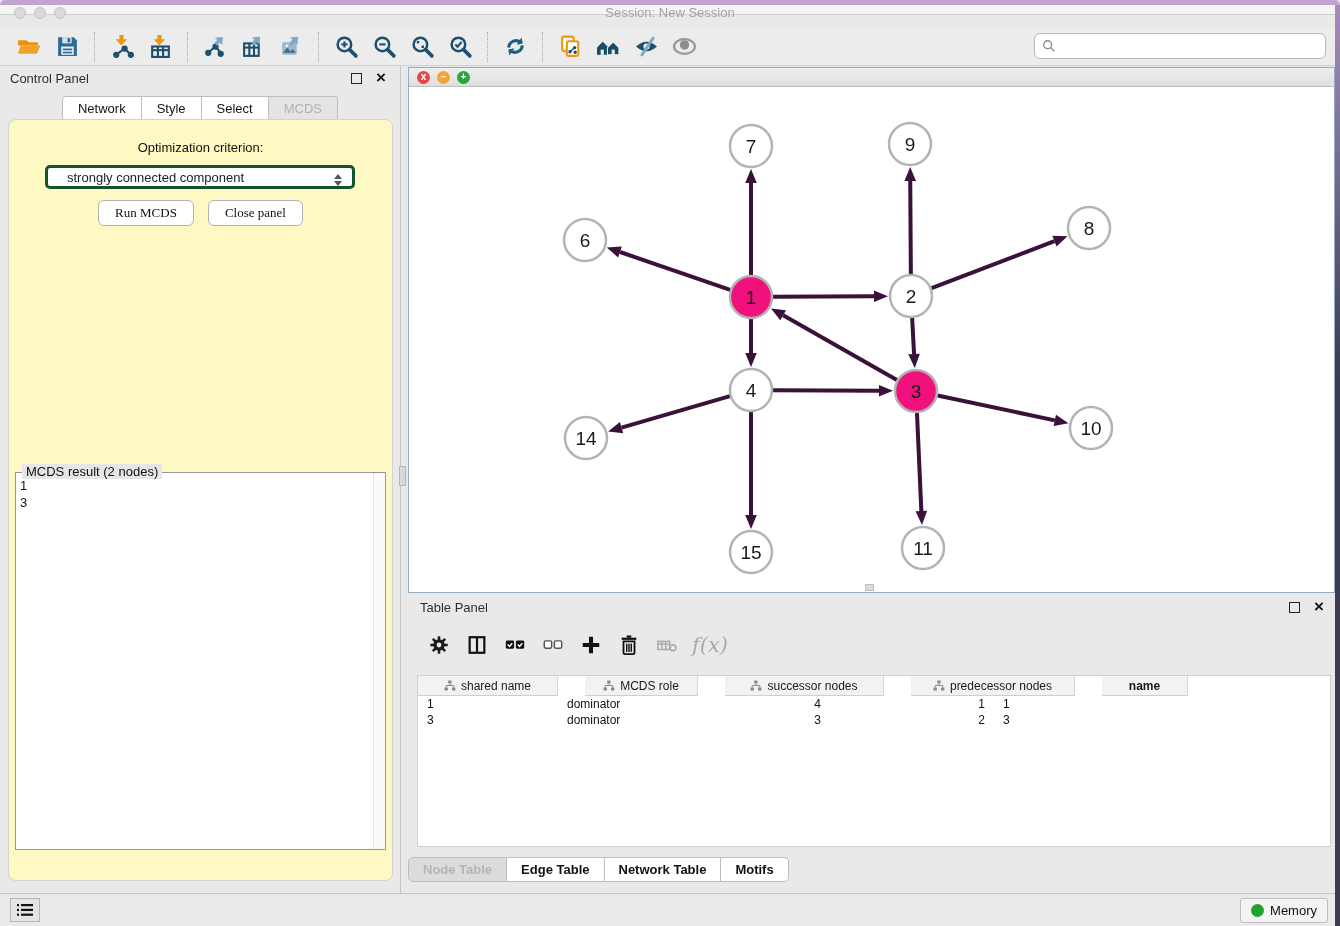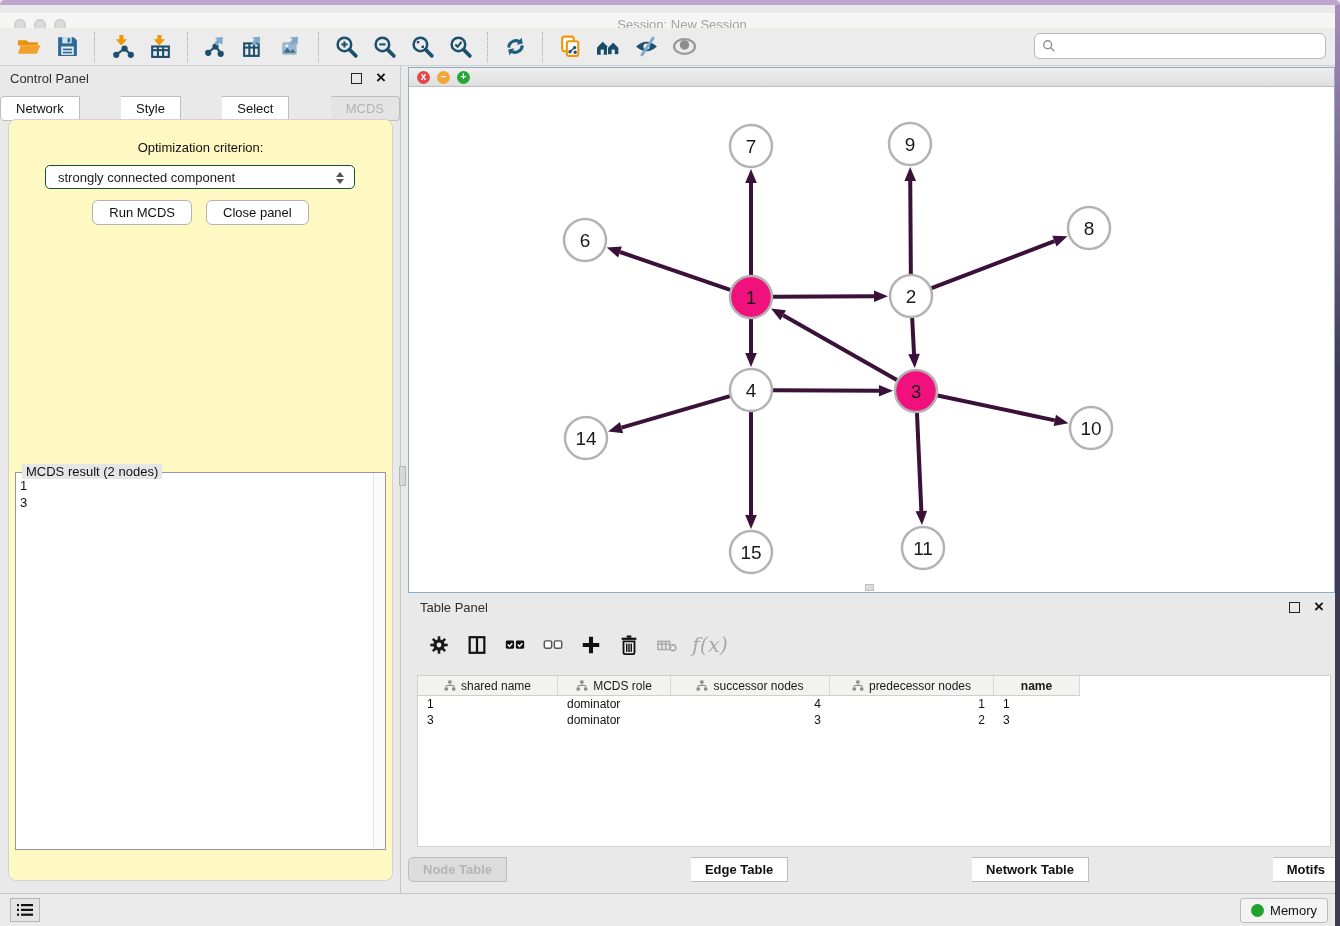--- a/index.html
+++ b/index.html
@@ -4,51 +4,51 @@
 <style>
   * { margin:0; padding:0; box-sizing:border-box; }
   html,body { width:1340px; height:926px; overflow:hidden; }
   body { font-family:"Liberation Sans", sans-serif; background:#e9e9e9; position:relative; color:#222; }
 
   
   .frame-top { position:absolute; left:0; top:0; width:1340px; height:5px; background:#bfa5d0; border-radius:6px 6px 0 0; z-index:50; }
   .frame-right { position:absolute; right:0; top:5px; width:5px; height:921px; background:linear-gradient(#a68cbd,#3f3b52 40%); z-index:50; }
 
   
-  .titlebar { position:absolute; left:0; top:13px; width:1340px; height:26px; background:#f5f5f4; border-bottom:1px solid #cfcfcf;padding-left:12px; }
+  .titlebar { position:absolute; left:0; top:1px; width:1340px; height:14px; background:#f5f5f4; border-bottom:1px solid #cfcfcf; }
   .tl-dot { position:absolute; top:6px; width:12px; height:12px; border-radius:50%; background:#dadada; border:1px solid #c3c3c3; }
   .win-title { position:absolute; top:4px; width:100%; text-align:center; font-size:13px; color:#a2a2a2; }
 
   
   .toolbar { position:absolute; left:0; top:28px; width:1340px; height:38px; background:#ececec; border-bottom:1px solid #d2d2d2; display:flex; align-items:center; padding-left:10px; }
   .tb-btn { width:32px; height:30px; display:flex; align-items:center; justify-content:center; margin:0 3px; }
   .tb-btn svg { width:25px; height:25px; }
   .tb-sep { width:1px; height:30px; border-left:1px dotted #a8a8a8; margin:0 8px; }
   .search-wrap { position:absolute; right:14px; top:5px; width:292px; height:26px; background:#fff; border:1px solid #b9b9b9; border-radius:6px; display:flex; align-items:center; padding-left:7px; }
   .search-wrap input { border:none; outline:none; flex:1; font-size:13px; background:transparent; font-family:"Liberation Sans",sans-serif; }
 
   
   .control-panel { position:absolute; left:0; top:66px; width:401px; height:827px; background:#e9e9e9; border-right:1px solid #c4c4c4; }
   .panel-head { position:absolute; left:0; top:0; width:100%; height:26px; }
   .panel-head .ph-title { position:absolute; left:10px; top:5px; font-size:13px; color:#2f2f2f; }
   .ph-float { position:absolute; top:7px; width:11px; height:11px; border:1.6px solid #222; }
   .ph-close { position:absolute; top:2px; font-size:17px; font-weight:900; color:#111; line-height:20px; }
-  .cp-tabs { position:absolute; left:0; top:30px; width:100%; display:flex; justify-content:space-between; }
+  .cp-tabs { position:absolute; left:0; top:30px; width:100%; display:flex; justify-content:center; }
   .cp-tab { font-size:13px; padding:4px 15px; background:#fff; border:1px solid #bdbdbd; border-left:none; color:#111; }
   .cp-tab:first-child { border-left:1px solid #bdbdbd; border-radius:4px 0 0 4px; }
   .cp-tab.active { background:#e4e4e4; color:#b2b2b2; border-radius:0 4px 4px 0; }
   .cp-body { position:absolute; left:8px; top:53px; width:385px; height:762px; background:#fef9c3; border:1px solid #d2d2d2; border-radius:8px; }
   .opt-label { text-align:center; margin-top:20px; font-size:13px; color:#111; }
-  .criterion { position:absolute; left:36px; top:45px; width:310px; height:24px; background:#fff; border:1px solid #14532d; border-radius:5px; font-size:13px; display:flex; align-items:center; padding-left:12px; }
+  .criterion { position:absolute; left:36px; top:45px; width:310px; height:24px; background:#fff; border:3px solid #14532d; border-radius:5px; font-size:13px; display:flex; align-items:center; padding-left:19px; }
   .stepper { position:absolute; right:8px; top:3px; width:12px; height:18px; display:flex; flex-direction:column; align-items:center; justify-content:center; gap:2px; }
   .stepper i { width:0; height:0; border-left:4px solid transparent; border-right:4px solid transparent; }
   .stepper .up { border-bottom:5px solid #555; }
   .stepper .dn { border-top:5px solid #555; }
   .cp-buttons { position:absolute; left:0; top:80px; width:100%; display:flex; justify-content:center; gap:14px; }
-  .mac-btn { background:#fff; border:1px solid #b3b3b3; border-radius:6px; font-size:13px; padding:4px 16px; font-family:Liberation Sans, sans-serif; color:#111; }
+  .mac-btn { background:#fff; border:1px solid #b3b3b3; border-radius:6px; font-size:13px; padding:4px 16px; font-family:Liberation Serif, serif; color:#111; }
   .result-box { position:absolute; left:6px; top:352px; width:371px; height:378px; border:1px solid #979797; background:#fff; }
   .result-legend { position:absolute; left:6px; top:-9px; background:#e6e6e6; padding:0 4px; font-size:13px; color:#111; }
   .result-text { position:absolute; left:4px; top:4px; font-size:13px; line-height:17px; white-space:pre; color:#111; }
   .result-scroll { position:absolute; right:0; top:0; width:12px; height:100%; background:#fafafa; border-left:1px solid #e3e3e3; }
 
   .splitter-grip { position:absolute; left:399px; top:466px; width:7px; height:20px; background:#d8d8d8; border:1px solid #b5b5b5; z-index:5; }
 
   
   .net-frame { position:absolute; left:408px; top:67px; width:927px; height:526px; background:#fff; border:1px solid #8faec6; }
   .net-titlebar { position:absolute; left:0; top:0; width:100%; height:19px; background:linear-gradient(#efefef,#dedede); border-bottom:1px solid #bdbdbd; }
@@ -57,25 +57,25 @@
   .net-canvas { position:absolute; left:0; top:19px; width:925px; height:505px; background:#fff; }
   .canvas-grip { position:absolute; left:456px; bottom:1px; width:9px; height:7px; background:#dcdcdc; border:1px solid #c0c0c0; }
 
   
   .table-panel { position:absolute; left:408px; top:595px; width:932px; height:298px; background:#e9e9e9; }
   .tp-toolbar { position:absolute; left:18px; top:32px; height:36px; display:flex; align-items:center; gap:12px; }
   .tp-icon { width:26px; height:26px; display:flex; align-items:center; justify-content:center; }
   .tp-icon svg { width:22px; height:22px; }
   .fx-label { font-size:21px; font-style:italic; font-family:"DejaVu Serif",serif; color:#a9a9a9; }
   .node-table { position:absolute; left:9px; top:80px; width:914px; height:172px; background:#fff; border:1px solid #cfcfcf; }
-  .nt-header { display:flex; height:20px; }
+  .nt-header { display:flex; height:20px;gap:27px; }
   .nt-hcell { background:#f2f2f1; border-right:1px solid #d7d7d7; border-bottom:1px solid #cfcfcf; font-size:12px; color:#1a1a1a; display:flex; align-items:center; justify-content:center; gap:5px; position:relative; }
   .nt-row { display:flex; height:16px; }
   .nt-cell { font-size:12px; color:#111; line-height:16px; padding:0 9px; overflow:hidden; }
-  .tp-tabs { position:absolute; left:0; top:262px; width:100%; display:flex; justify-content:space-between; }
+  .tp-tabs { position:absolute; left:0; top:262px; width:100%; display:flex; justify-content:flex-start; }
   .tp-tab { font-size:13px; font-weight:bold; padding:4px 14px; background:#fff; border:1px solid #bdbdbd; border-left:none; color:#111; }
   .tp-tab:first-child { border-left:1px solid #bdbdbd; border-radius:5px 0 0 5px; }
   .tp-tab:last-child { border-radius:0 5px 5px 0; }
   .tp-tab.active { background:#dcdcdc; color:#b5b5b5; }
 
   
   .statusbar { position:absolute; left:0; top:893px; width:1340px; height:33px; background:#eaeaea; border-top:1px solid #c6c6c6; }
   .list-btn { position:absolute; left:10px; top:4px; width:30px; height:24px; background:#e4e4e4; border:1px solid #b5b5b5; display:flex; align-items:center; justify-content:center; }
   .memory-btn { position:absolute; right:12px; top:4px; height:25px; background:#f3f3f3; border:1px solid #bdbdbd; border-radius:3px; display:flex; align-items:center; gap:6px; padding:11px 10px; font-size:13px; color:#111; }
   .mem-dot { width:13px; height:13px; border-radius:50%; background:#1fa32e; }

